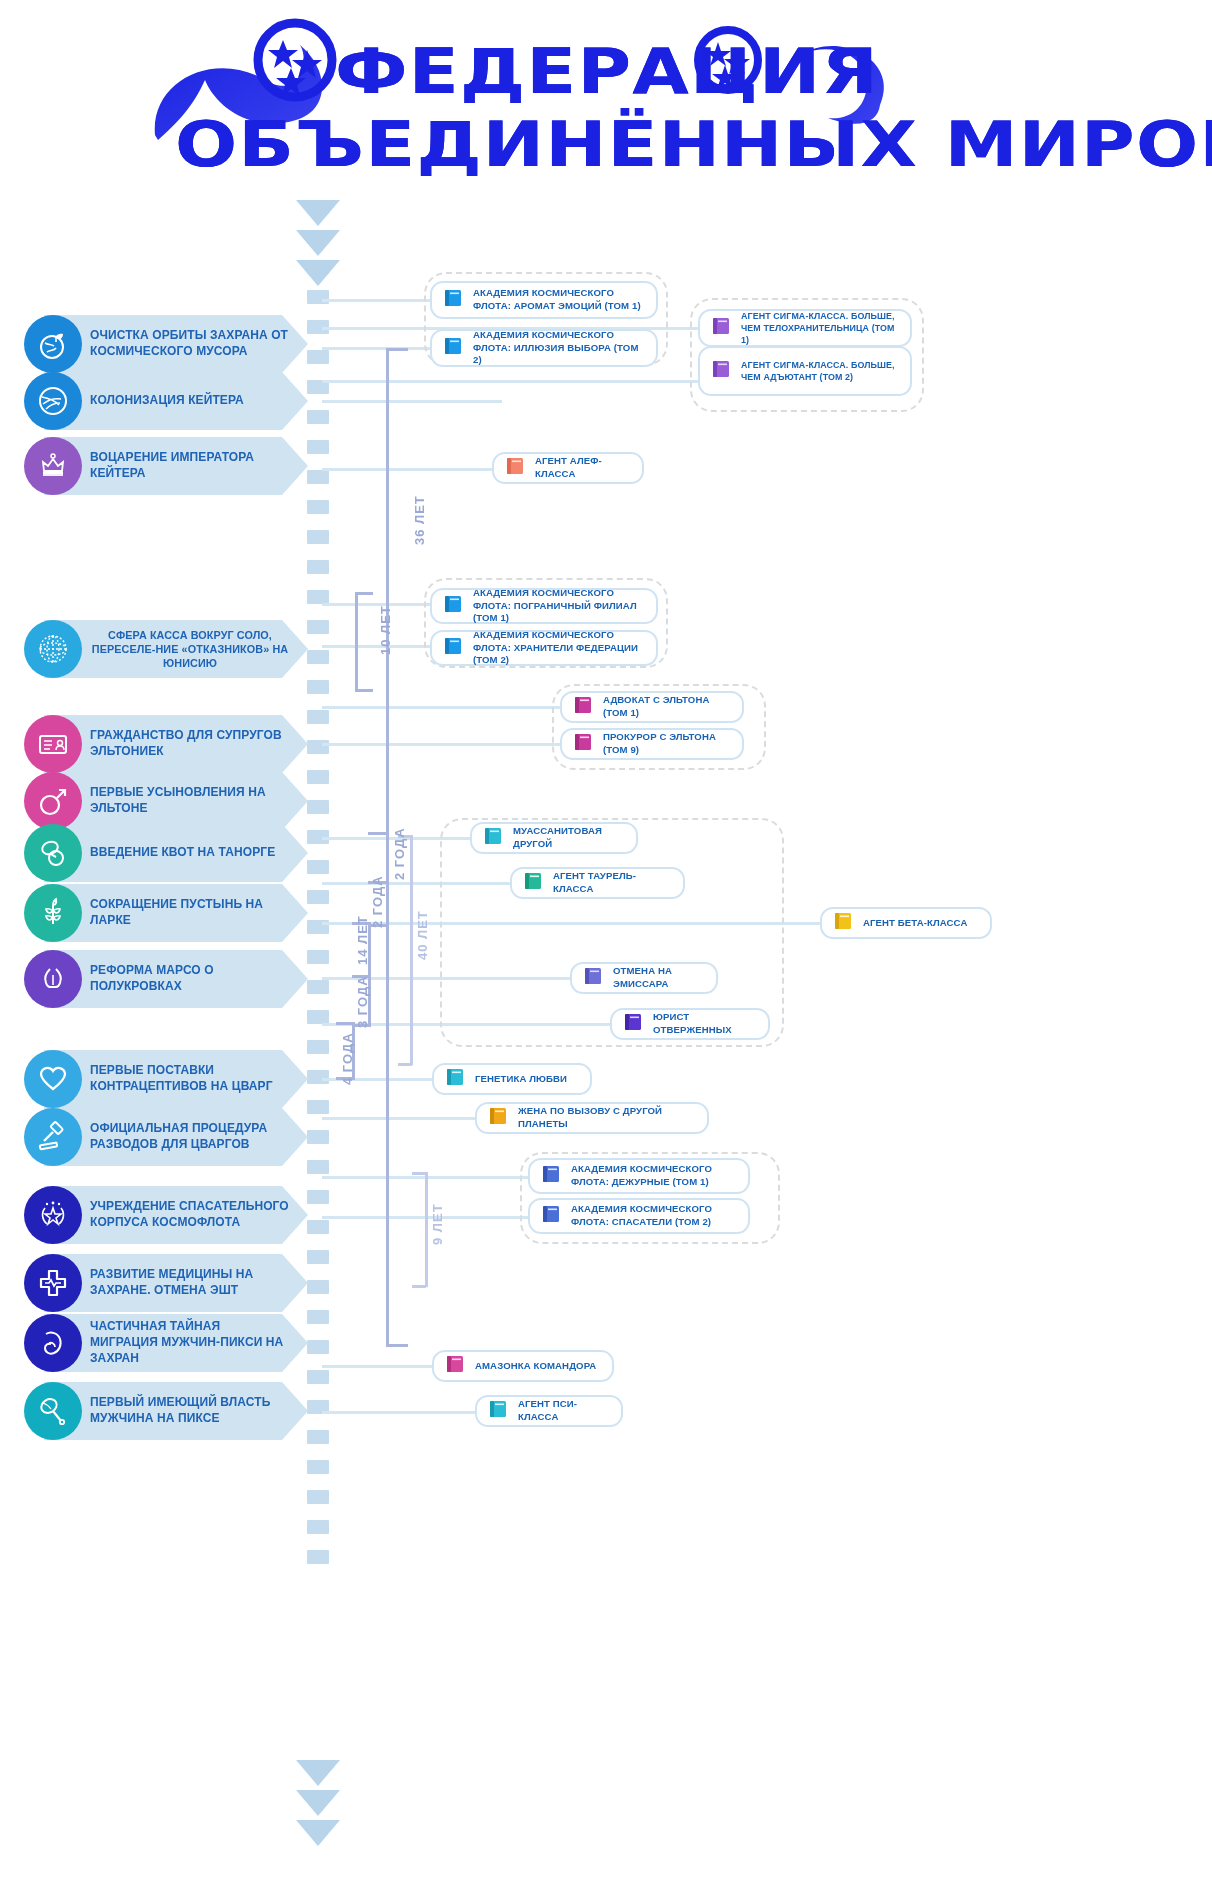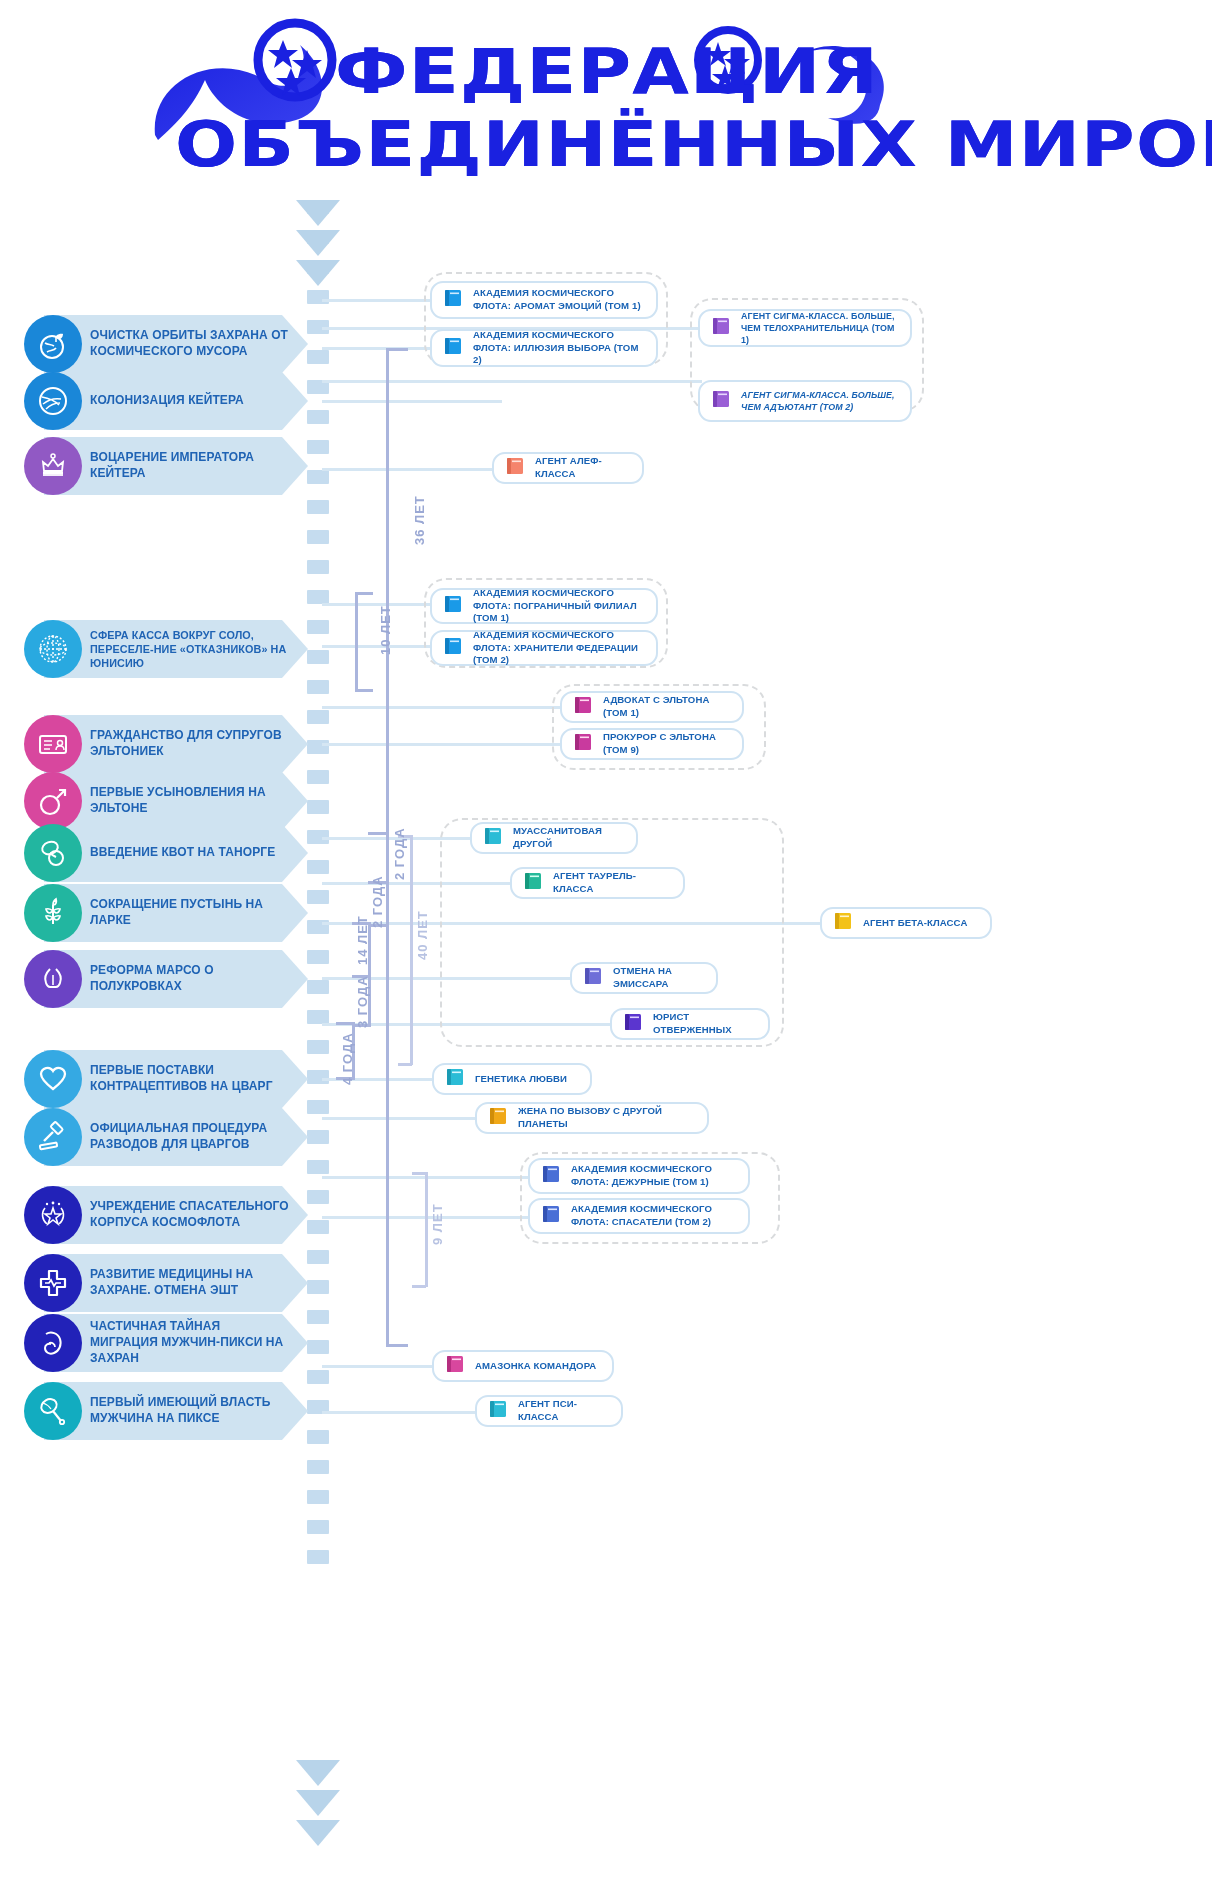--- a/index.html
+++ b/index.html
@@ -315,21 +315,21 @@
       <svg width="34" height="34" viewBox="0 0 34 34">
           <g stroke="#fff" stroke-width="1.4" fill="none" stroke-dasharray="2 2">
             <circle cx="17" cy="17" r="13"></circle>
             <ellipse cx="17" cy="17" rx="6" ry="13"></ellipse>
             <ellipse cx="17" cy="17" rx="13" ry="6"></ellipse>
             <line x1="17" y1="4" x2="17" y2="30"></line>
             <line x1="4" y1="17" x2="30" y2="17"></line>
           </g>
         </svg>
     </div>
-    <div class="label" style="font-size:10.8px;">СФЕРА КАССА ВОКРУГ СОЛО, ПЕРЕСЕЛЕ-НИЕ «ОТКАЗНИКОВ» НА ЮНИСИЮ</div>
+    <div class="label" style="font-size:10.8px;text-align:center;">СФЕРА КАССА ВОКРУГ СОЛО, ПЕРЕСЕЛЕ-НИЕ «ОТКАЗНИКОВ» НА ЮНИСИЮ</div>
   </div>
 
   <div class="event" style="left:0px;top:715px;">
     <div class="bar"></div>
     <div class="tip"></div>
     <div class="circ" style="background:#d8479e;">
       <svg width="34" height="34" viewBox="0 0 34 34">
           <rect x="4" y="9" width="26" height="17" rx="2" fill="none" stroke="#fff" stroke-width="2"></rect>
           <path d="M8 14h8M8 18h8M8 22h6" stroke="#fff" stroke-width="1.5"></path>
           <circle cx="24" cy="16" r="2.5" fill="none" stroke="#fff" stroke-width="1.5"></circle>
@@ -486,21 +486,21 @@
 
   <div class="card" style="left:698px;top:309px;width:214px;height:38px;">
     <span class="bk"><svg width="22" height="22" viewBox="0 0 22 22">
           <rect x="3" y="3" width="16" height="16" rx="1.5" fill="#9a5fd6"></rect>
           <rect x="3" y="3" width="4" height="16" rx="1" fill="#7c42bb"></rect>
           <rect x="8" y="5.5" width="9" height="1.6" fill="#e8d7ff"></rect>
         </svg></span>
     <span class="txt" style="font-size:8.9px;">АГЕНТ СИГМА-КЛАССА. БОЛЬШЕ, ЧЕМ ТЕЛОХРАНИТЕЛЬНИЦА (ТОМ 1)</span>
   </div>
 
-  <div class="card" style="left:698px;top:380px;width:214px;height:42px;font-style:italic;">
+  <div class="card" style="left:698px;top:346px;width:214px;height:50px;">
     <span class="bk"><svg width="22" height="22" viewBox="0 0 22 22">
           <rect x="3" y="3" width="16" height="16" rx="1.5" fill="#9a5fd6"></rect>
           <rect x="3" y="3" width="4" height="16" rx="1" fill="#7c42bb"></rect>
           <rect x="8" y="5.5" width="9" height="1.6" fill="#e8d7ff"></rect>
         </svg></span>
     <span class="txt" style="font-size:8.9px;">АГЕНТ СИГМА-КЛАССА. БОЛЬШЕ, ЧЕМ АДЪЮТАНТ (ТОМ 2)</span>
   </div>
 
   <div class="card" style="left:492px;top:452px;width:152px;height:32px;">
     <span class="bk"><svg width="22" height="22" viewBox="0 0 22 22">

